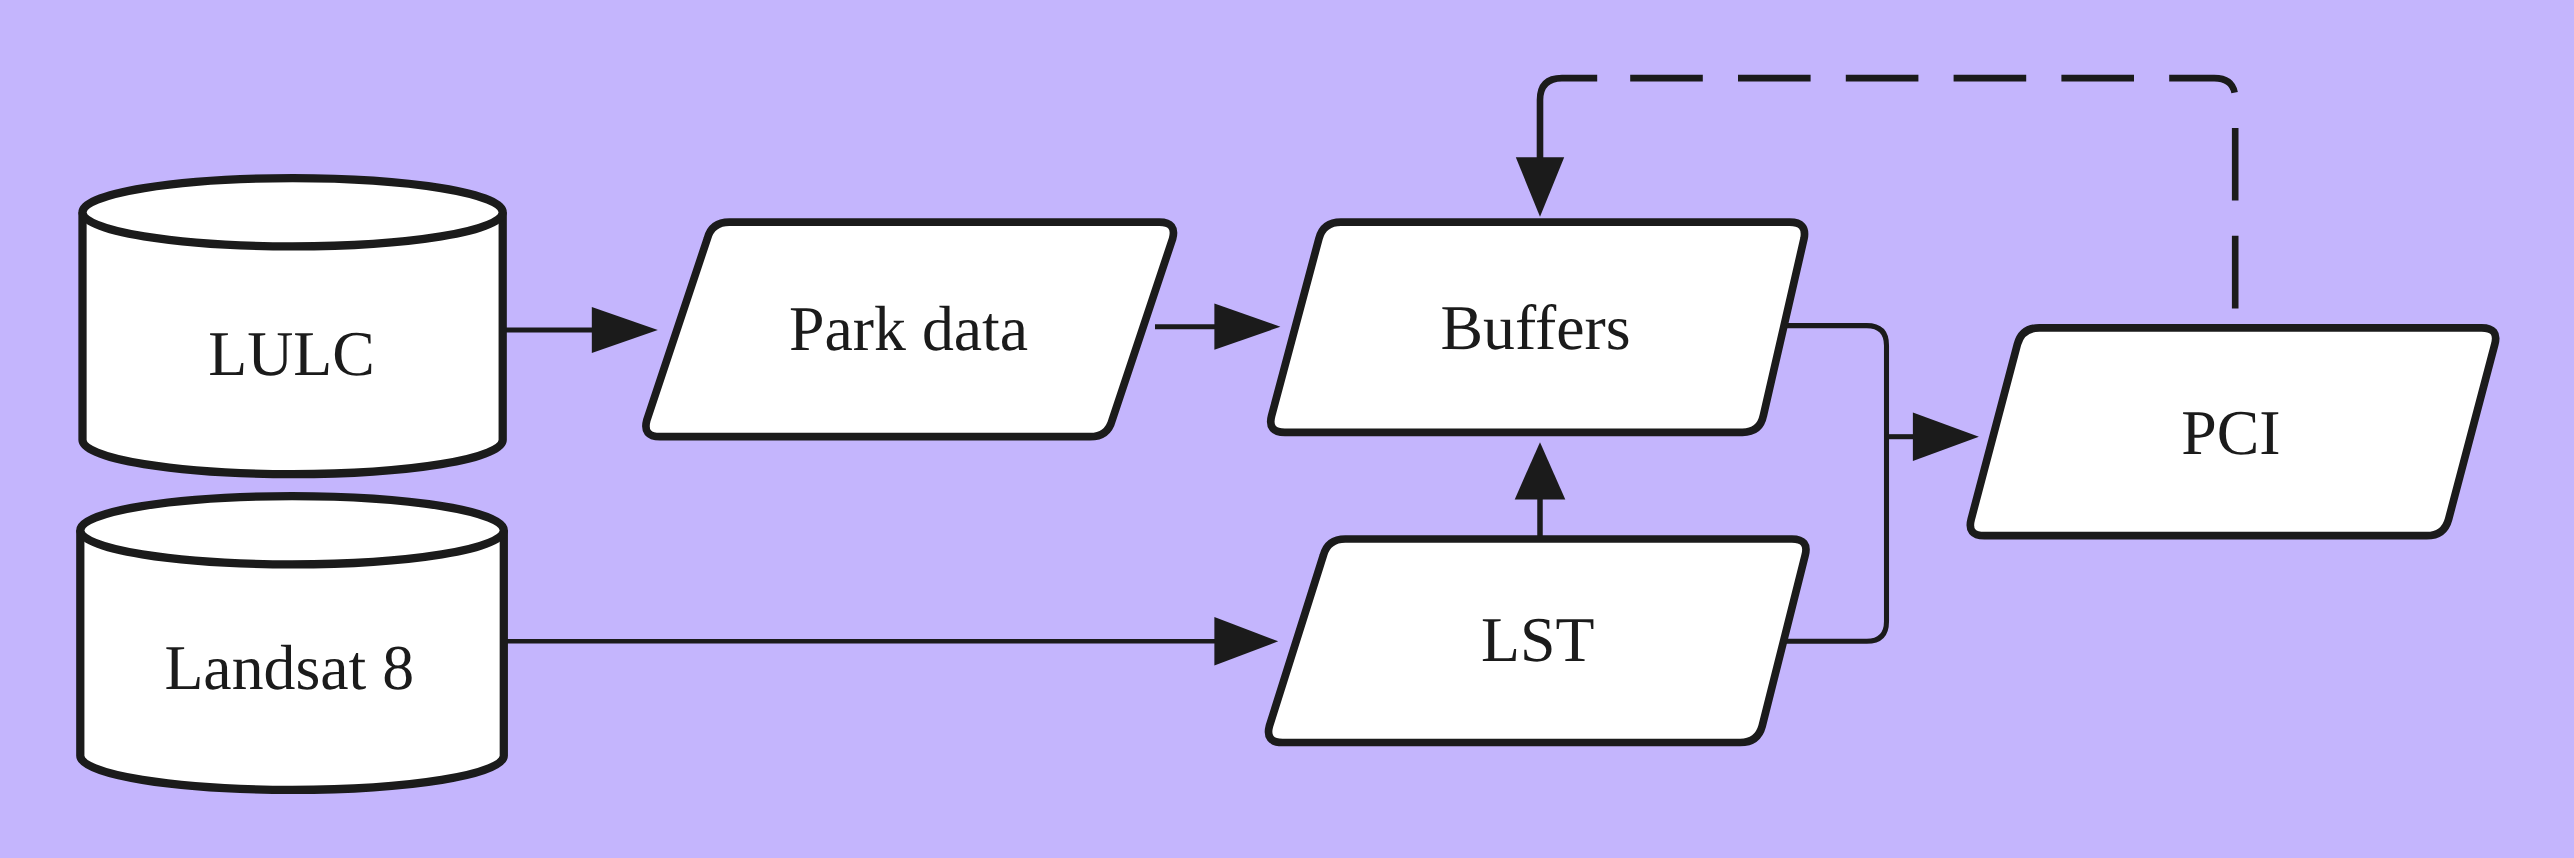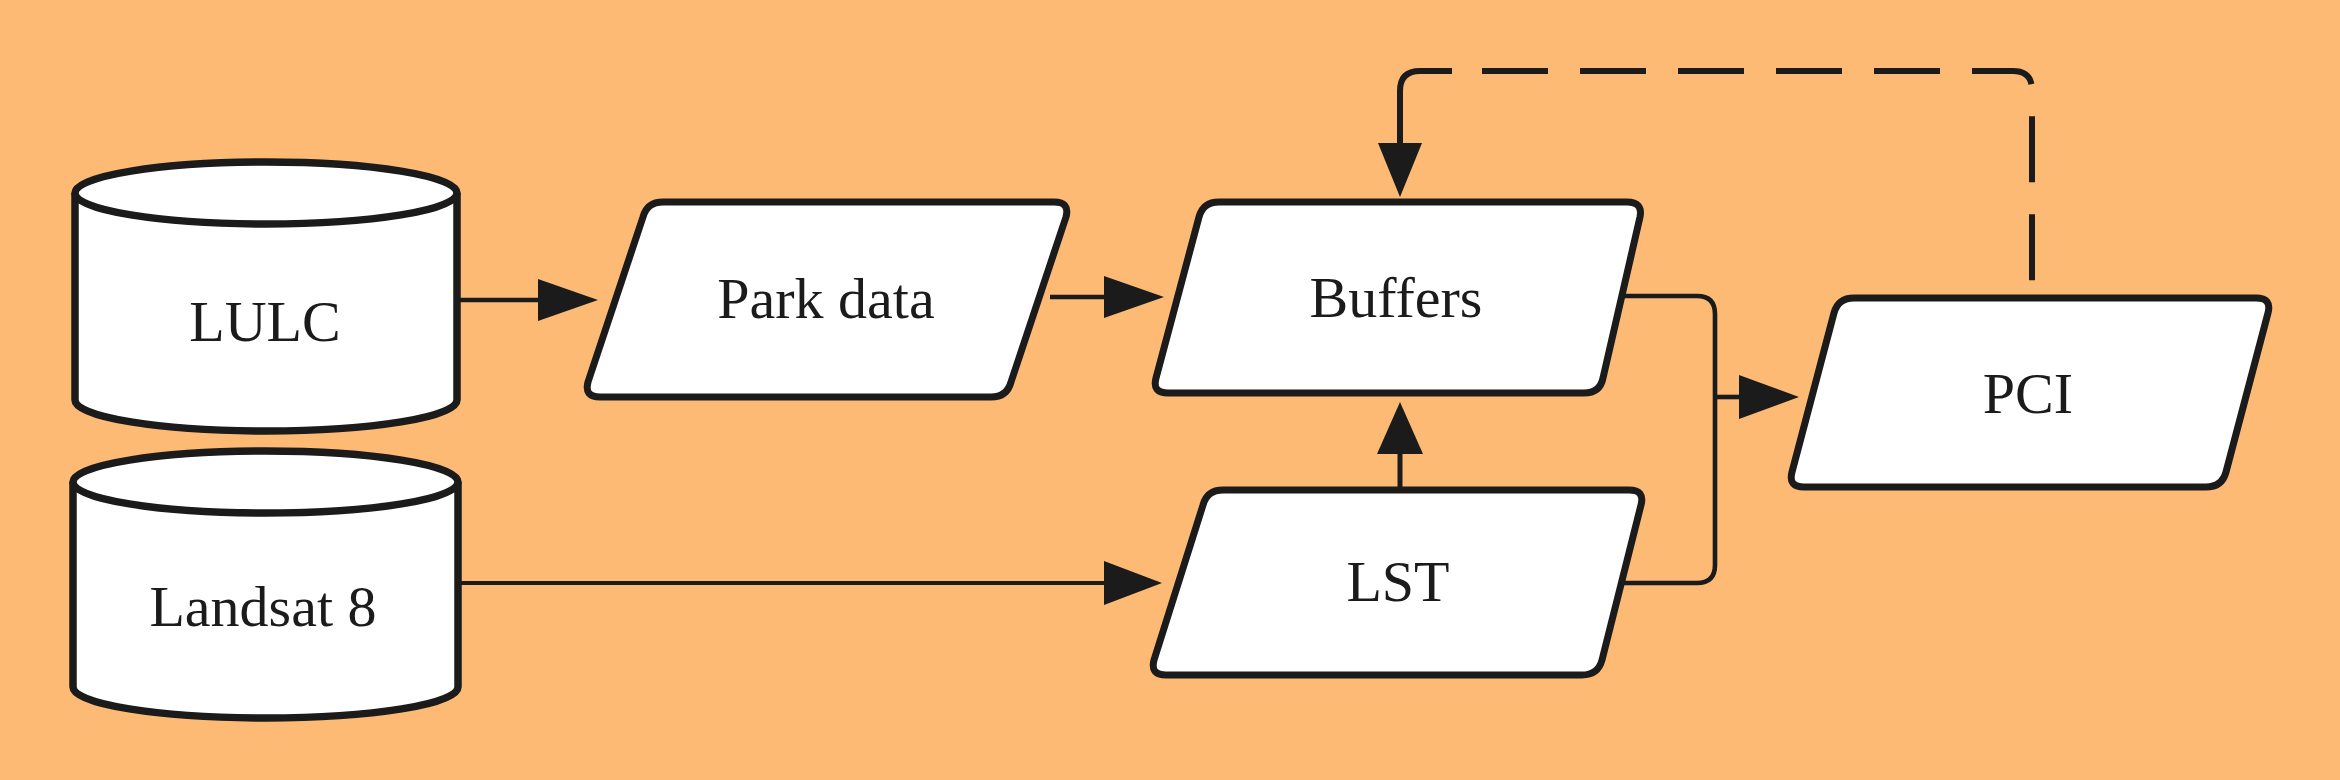--- a/index.html
+++ b/index.html
@@ -3,21 +3,21 @@
 <meta charset="utf-8">
 <style>
   html, body {
     margin: 0;
     padding: 0;
     background: #ffffff;
   }
   .canvas-wrap {
     width: 2340px;
     height: 780px;
-    background: #fdba74;
+    background: #c4b5fd;
     position: relative;
   }
   svg { display: block; }
   .shape {
     fill: #ffffff;
     stroke: #1b1b1b;
     stroke-width: 7;
     stroke-linejoin: round;
   }
   .cyl {

